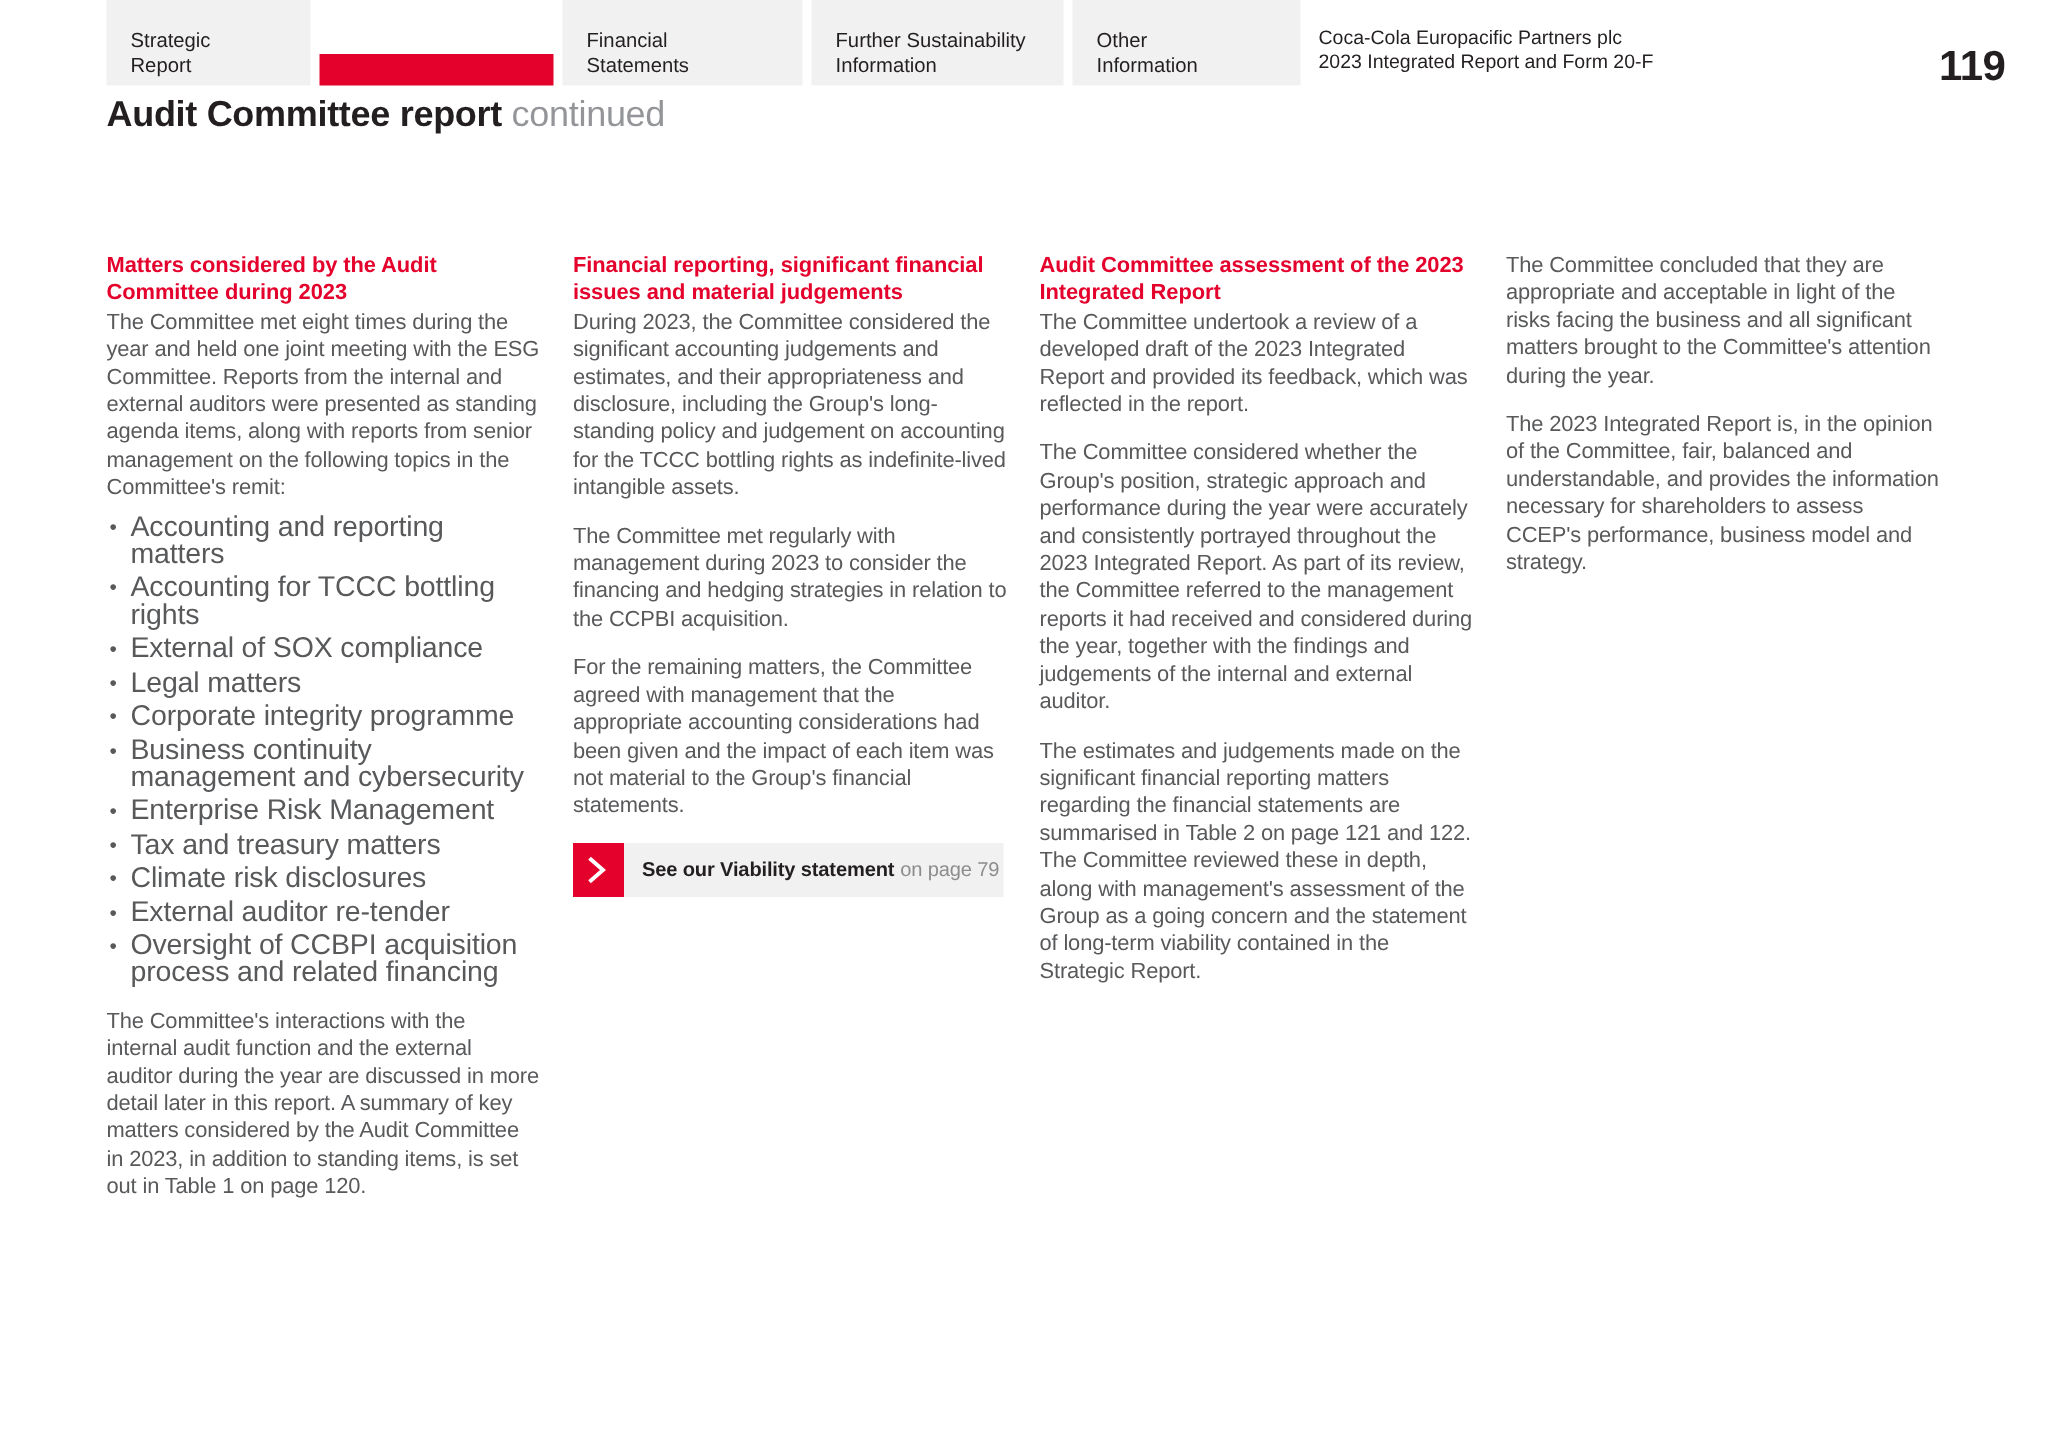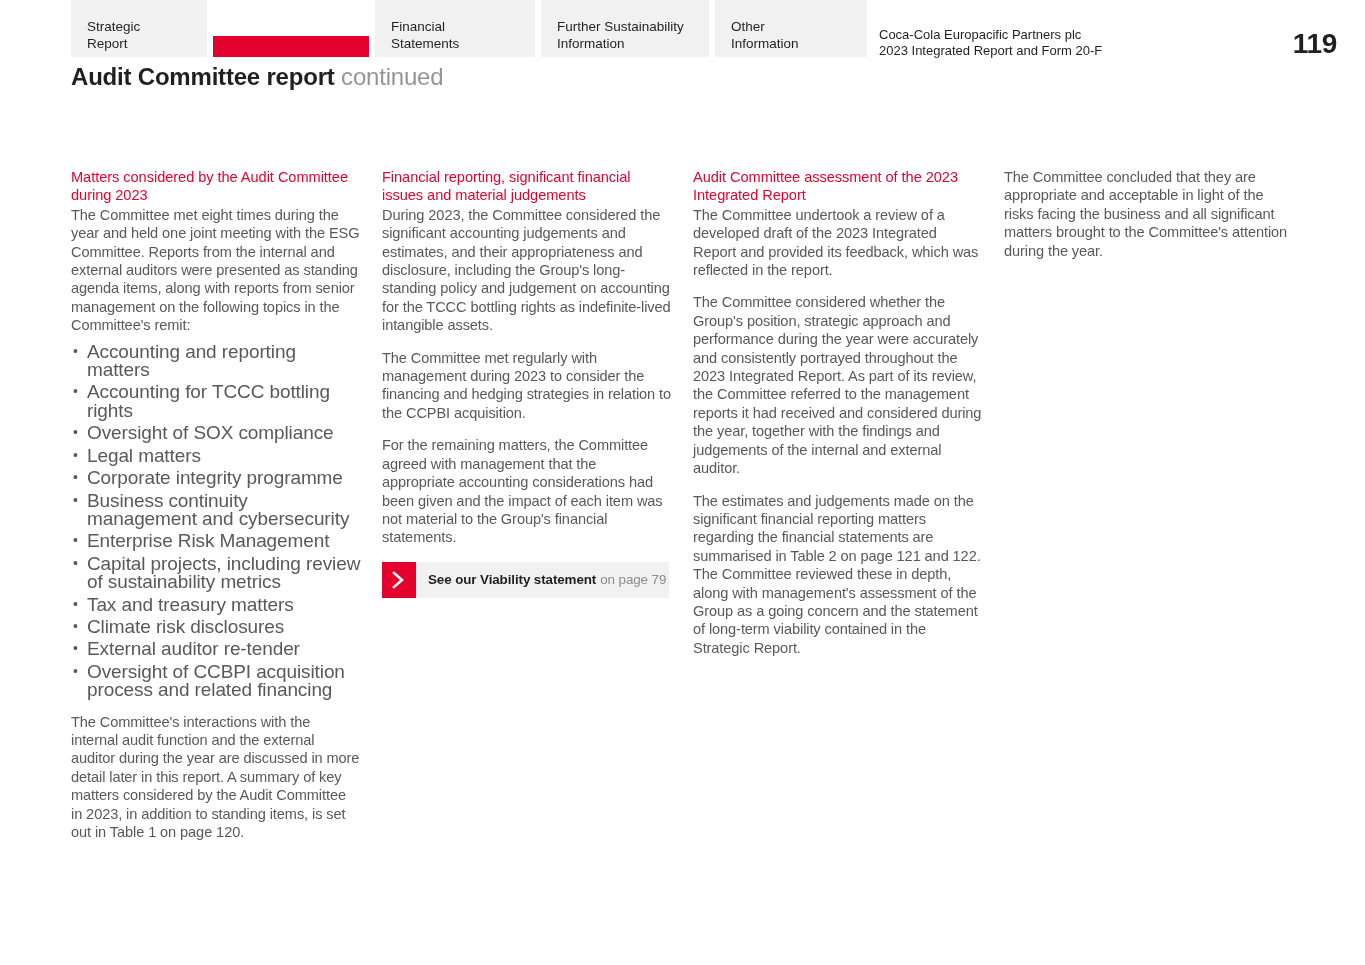--- a/index.html
+++ b/index.html
@@ -44,21 +44,21 @@
   .tab.active {
     background: #e4022d;
     color: #ffffff;
     font-weight: bold;
   }
   .tab-gap { flex: 0 0 6px; background: #ffffff; }
 
   .doc-meta {
     flex: 1 1 auto;
     background: #ffffff;
-    padding: 27px 0 0 12px;
+    padding: 17px 0 0 12px;
     font-size: 13px;
     line-height: 15.5px;
     color: #231f20;
     white-space: pre-line;
   }
   .page-number {
     position: absolute;
     right: 28px; top: 28px;
     font-size: 28px;
     font-weight: bold;
@@ -89,21 +89,21 @@
     gap: 21px;
   }
   .col {
     width: 290px;
     flex: 0 0 290px;
   }
   h2.sec-head {
     margin: 0 0 1px 0;
     font-size: 14.6px;
     line-height: 18.4px;
-    font-weight: normal;
+    font-weight: bold;
     color: #e4022d;
     letter-spacing: -0.05px;
   }
   p.body {
     margin: 0 0 14px 0;
     font-size: 14.6px;
     line-height: 18.4px;
     color: #58595b;
     letter-spacing: -0.1px;
   }
@@ -207,26 +207,25 @@
   </div>
 
   <div class="columns">
 
     <div class="col">
       <h2 class="sec-head">Matters considered by the Audit Committee during 2023</h2>
       <p class="body tight">The Committee met eight times during the year and held one joint meeting with the ESG Committee. Reports from the internal and external auditors were presented as standing agenda items, along with reports from senior management on the following topics in the Committee's remit:</p>
       <ul class="bullets">
         <li>Accounting and reporting matters</li>
         <li>Accounting for TCCC bottling rights</li>
-        <li>Oversight of SOX compliance</li>
+        <li>External of SOX compliance</li>
         <li>Legal matters</li>
         <li>Corporate integrity programme</li>
         <li>Business continuity management and cybersecurity</li>
         <li>Enterprise Risk Management</li>
-        <li>Capital projects, including review of sustainability metrics</li>
         <li>Tax and treasury matters</li>
         <li>Climate risk disclosures</li>
         <li>External auditor re-tender</li>
         <li>Oversight of CCBPI acquisition process and related financing</li>
       </ul>
       <p class="body">The Committee's interactions with the internal audit function and the external auditor during the year are discussed in more detail later in this report. A summary of key matters considered by the Audit Committee in 2023, in addition to standing items, is set out in Table 1 on page 120.</p>
     </div>
 
     <div class="col">
       <h2 class="sec-head">Financial reporting, significant financial issues and material judgements</h2>
@@ -249,16 +248,17 @@
 
     <div class="col">
       <h2 class="sec-head">Audit Committee assessment of the 2023 Integrated Report</h2>
       <p class="body">The Committee undertook a review of a developed draft of the 2023 Integrated Report and provided its feedback, which was reflected in the report.</p>
       <p class="body">The Committee considered whether the Group's position, strategic approach and performance during the year were accurately and consistently portrayed throughout the 2023 Integrated Report. As part of its review, the Committee referred to the management reports it had received and considered during the year, together with the findings and judgements of the internal and external auditor.</p>
       <p class="body">The estimates and judgements made on the significant financial reporting matters regarding the financial statements are summarised in Table 2 on page 121 and 122. The Committee reviewed these in depth, along with management's assessment of the Group as a going concern and the statement of long-term viability contained in the Strategic Report.</p>
     </div>
 
     <div class="col">
       <p class="body">The Committee concluded that they are appropriate and acceptable in light of the risks facing the business and all significant matters brought to the Committee's attention during the year.</p>
+      <p class="body">The 2023 Integrated Report is, in the opinion of the Committee, fair, balanced and understandable, and provides the information necessary for shareholders to assess CCEP's performance, business model and strategy.</p>
     </div>
 
   </div>
 </div>
 
 </body></html>

